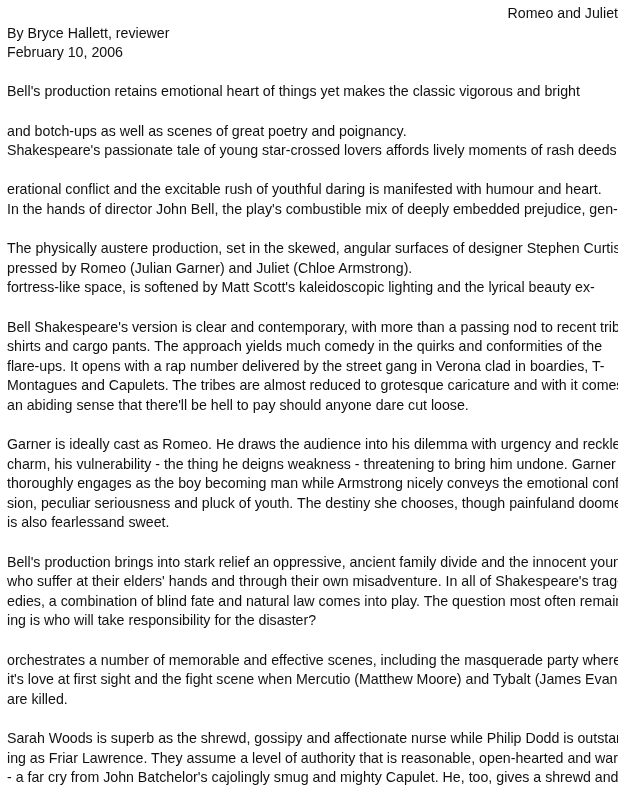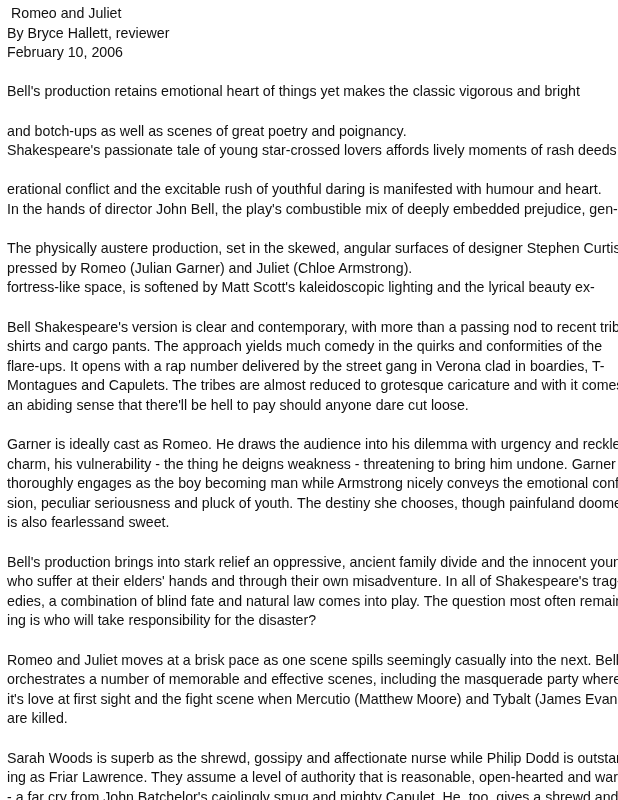--- a/index.html
+++ b/index.html
@@ -3,21 +3,21 @@
 <meta charset="utf-8">
 <style>
   html, body { margin: 0; padding: 0; background: #ffffff; }
   body {
     width: 618px; height: 800px; overflow: hidden;
     font-family: "Liberation Sans", sans-serif;
     font-size: 14.2px; line-height: 19.6px; color: #111111;
   }
   .doc { padding: 4px 0 0 7px; }
   .line { white-space: pre; display: block; }
-  .header .line:first-child { padding-left: 4px; }
+  .header .line:first-child { padding-left: 4px; text-align: right; }
   .para { margin-bottom: 19.6px; }
 </style>
 </head>
 <body>
 
 <div class="doc">
   <div class="header para">
     <span class="line">Romeo and Juliet</span>
     <span class="line">By Bryce Hallett, reviewer</span>
     <span class="line">February 10, 2006</span>
@@ -53,21 +53,20 @@
         <span class="line">sion, peculiar seriousness and pluck of youth. The destiny she chooses, though painfuland doomed,</span>
         <span class="line">is also fearlessand sweet.</span>
       </div>
       <div class="para">
         <span class="line">Bell's production brings into stark relief an oppressive, ancient family divide and the innocent young</span>
         <span class="line">who suffer at their elders' hands and through their own misadventure. In all of Shakespeare's trag-</span>
         <span class="line">edies, a combination of blind fate and natural law comes into play. The question most often remain-</span>
         <span class="line">ing is who will take responsibility for the disaster?</span>
       </div>
       <div class="para">
-        <span class="line">Romeo and Juliet moves at a brisk pace as one scene spills seemingly casually into the next. Bell</span>
         <span class="line">orchestrates a number of memorable and effective scenes, including the masquerade party where</span>
         <span class="line">it's love at first sight and the fight scene when Mercutio (Matthew Moore) and Tybalt (James Evans)</span>
         <span class="line">are killed.</span>
       </div>
       <div class="para">
         <span class="line">Sarah Woods is superb as the shrewd, gossipy and affectionate nurse while Philip Dodd is outstand-</span>
         <span class="line">ing as Friar Lawrence. They assume a level of authority that is reasonable, open-hearted and warm</span>
         <span class="line">- a far cry from John Batchelor's cajolingly smug and mighty Capulet. He, too, gives a shrewd and</span>
       </div>
     </div>

